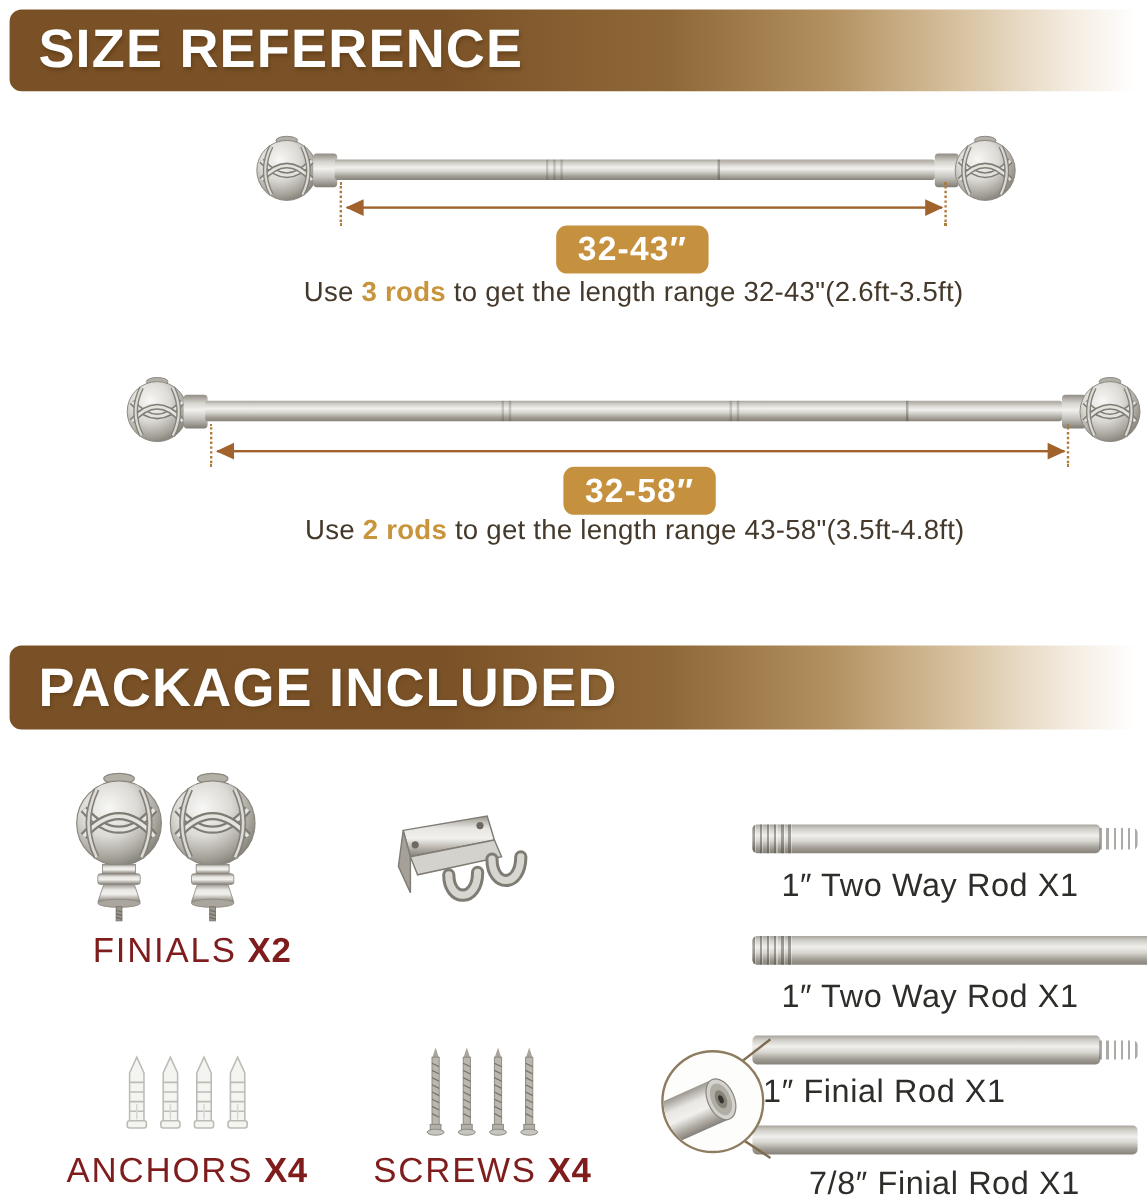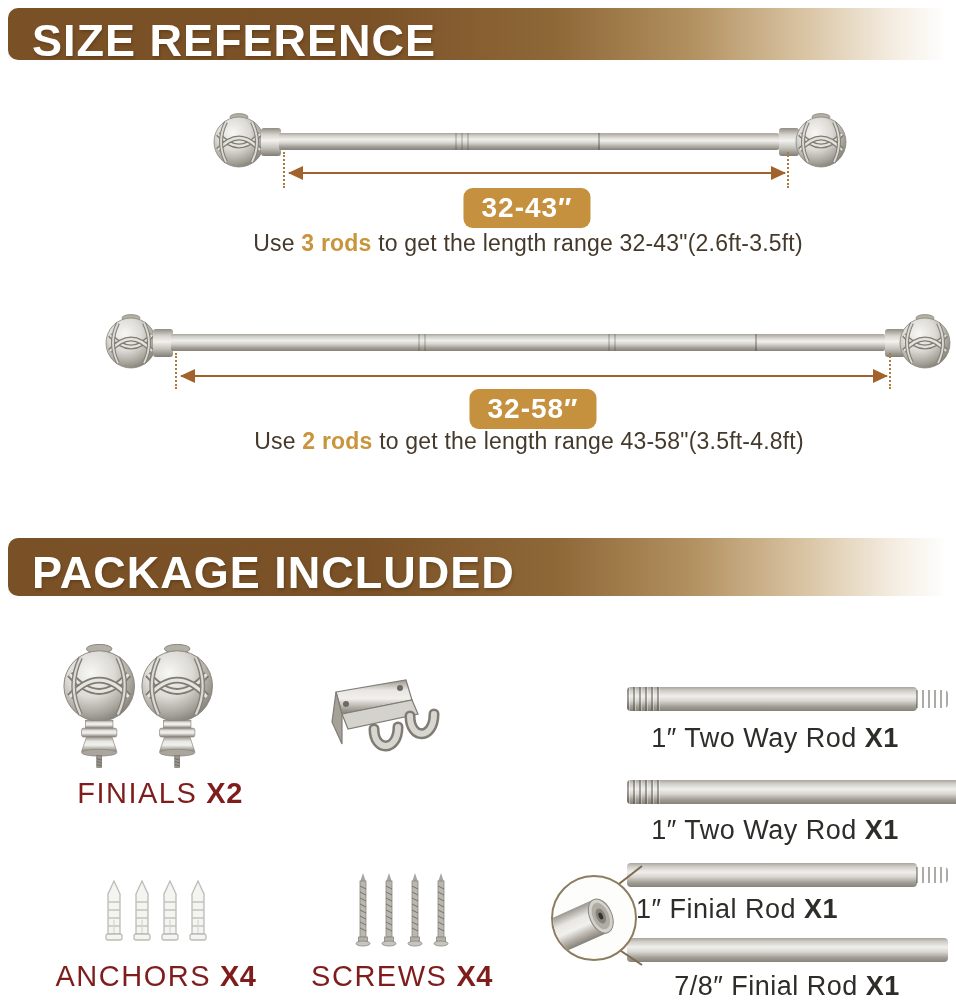--- a/index.html
+++ b/index.html
@@ -2,21 +2,21 @@
 <html><head>
 <meta charset="utf-8">
 <style>
   html,body{margin:0;padding:0;background:#fff;}
   #page{position:relative;width:956px;height:1000px;background:#fff;overflow:hidden;
         font-family:"Liberation Sans","DejaVu Sans",sans-serif;}
   .abs{position:absolute;}
   .cx{transform:translateX(-50%);white-space:nowrap;}
 
   
-  .banner{left:8px;width:948px;height:52px;border-radius:10px;
+  .banner{left:8px;width:948px;height:68px;border-radius:10px;
     background:linear-gradient(90deg,#7a5126 0%,#7b5227 38%,#8f6838 58%,#b2905f 72%,#d9c4a3 84%,#f3ebdf 93%,#ffffff 99%);}
   .banner-title{padding-left:24px;line-height:66px;font-size:45px;font-weight:bold;
     color:#ffffff;letter-spacing:1px;text-shadow:1px 2px 3px rgba(60,35,5,.35);}
 
   
   .cyl{background:linear-gradient(180deg,#a9a59d 0%,#cfcdc7 15%,#f0efec 38%,#d8d6d0 58%,#a19d95 82%,#87837b 100%);}
   .rbody{height:17px;border-radius:2px;}
   .collar{width:20px;height:28px;border-radius:3px;
     background:linear-gradient(180deg,#918d85 0%,#d7d5cf 25%,#f2f1ee 45%,#c6c4be 70%,#817d75 100%);}
   .seam{width:2px;background:rgba(60,58,52,.35);}
@@ -33,21 +33,21 @@
 
   .badge{height:40px;line-height:40px;padding:0 18px;border-radius:9px;background:#c5913f;
     color:#fff;font-size:28px;font-weight:bold;letter-spacing:1px;}
   .caption{font-size:23px;color:#44392b;letter-spacing:.2px;}
   .caption .gold{color:#c8943c;font-weight:bold;}
 
   
   .item-label{font-size:29px;color:#7f1d1d;letter-spacing:1.5px;}
   .item-label .count{font-weight:bold;margin-left:9px;letter-spacing:.5px;}
   .rod-label{font-size:27px;color:#2f2d2a;letter-spacing:.5px;}
-  .rod-label .count{font-weight:bold;margin-left:8px;}
+  .rod-label .count{font-weight:normal;margin-left:8px;}
 
   .threads{background:repeating-linear-gradient(90deg,rgba(70,68,60,.45) 0 2px,rgba(255,255,255,.35) 2px 3px,rgba(0,0,0,0) 3px 6px);}
   .tip{border-radius:0 4px 4px 0;}
   .circle-inset{width:82px;height:82px;border-radius:50%;border:2px solid #8d7c60;background:#fdfdfc;overflow:hidden;}
 </style>
 </head>
 <body>
 
 <svg width="0" height="0" style="position:absolute">
   <defs>
@@ -143,21 +143,21 @@
     <svg class="abs" style="left:897px;top:313px" width="56" height="60" viewBox="0 0 56 60">
         <use href="#cageBall"></use>
       </svg>
     <div class="abs dotline" style="left:175px;top:353px"></div>
     <div class="abs dotline" style="left:889px;top:353px"></div>
     <div class="abs arrow" style="left:181px;top:375px;width:706px"></div>
   </div>
   <div class="abs cx badge" style="left:533px;top:389px">32-58″</div>
   <div class="abs cx caption" style="left:529px;top:428px"><span>Use </span><span class="gold">2 rods</span><span> to get the length range 43-58"(3.5ft-4.8ft)</span></div>
 
-  <div class="abs banner" style="top:538px;height:58px">
+  <div class="abs banner" style="top:538px;height:70px">
     <div class="banner-title" style="line-height:70px">PACKAGE INCLUDED</div>
   </div>
 
   <svg class="abs" style="left:58px;top:638px" width="164" height="136" viewBox="0 0 164 136">
     <use href="#pkgFinial" transform="translate(2,2) scale(0.98)"></use>
     <use href="#pkgFinial" transform="translate(80,2) scale(0.98)"></use>
   </svg>
   <div class="abs cx item-label" style="left:160px;top:777px"><span>FINIALS</span><span class="count">X2</span></div>
 
   <svg class="abs" style="left:302px;top:672px" width="150" height="100" viewBox="0 0 150 100">

